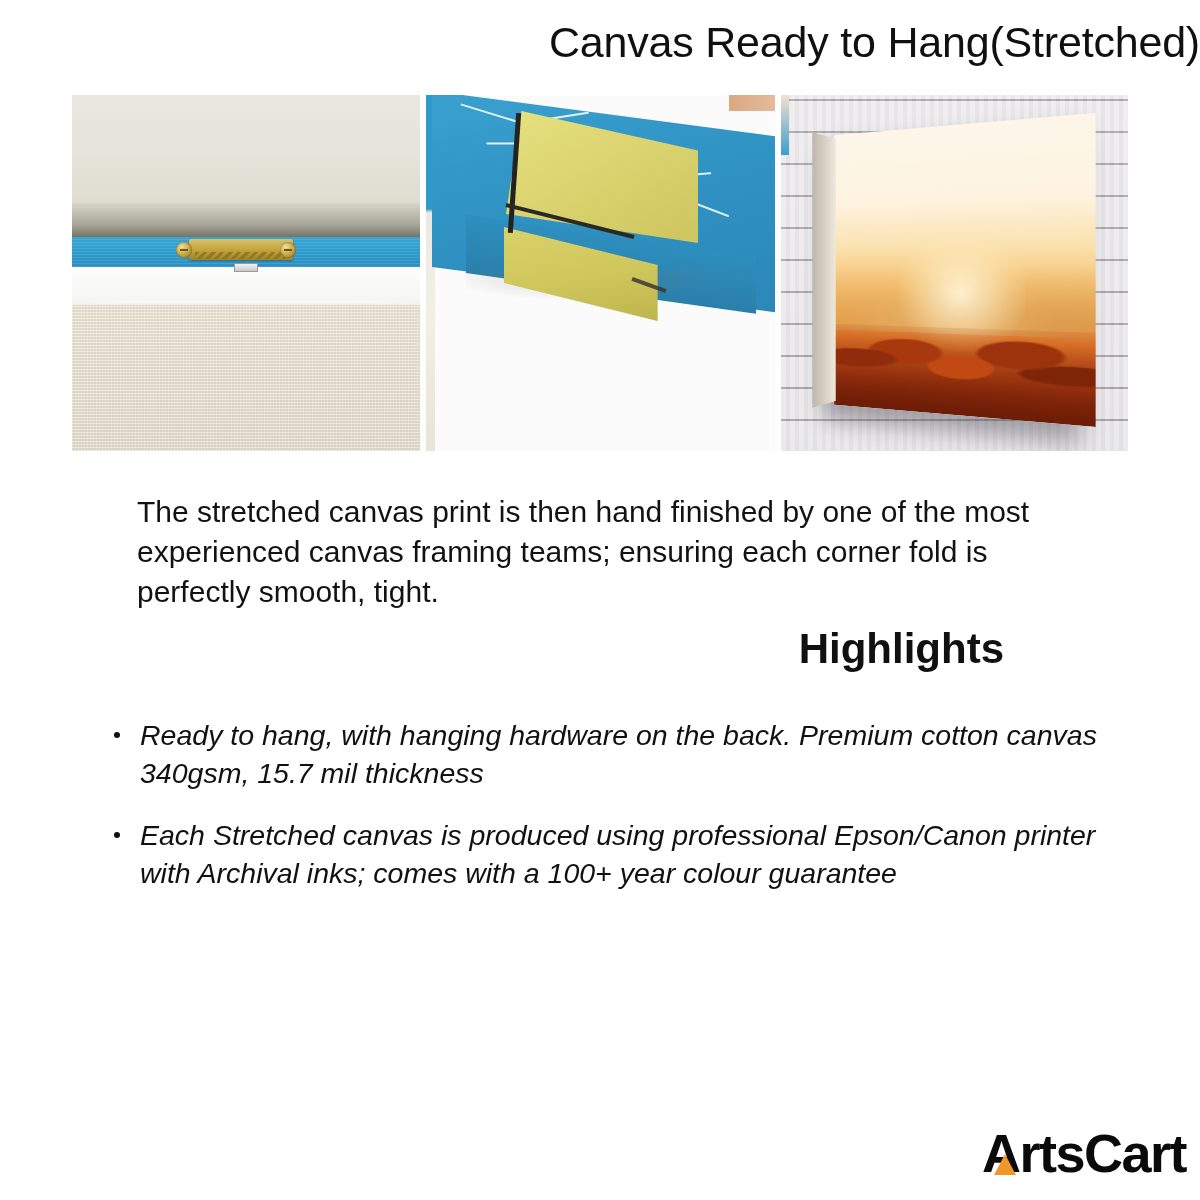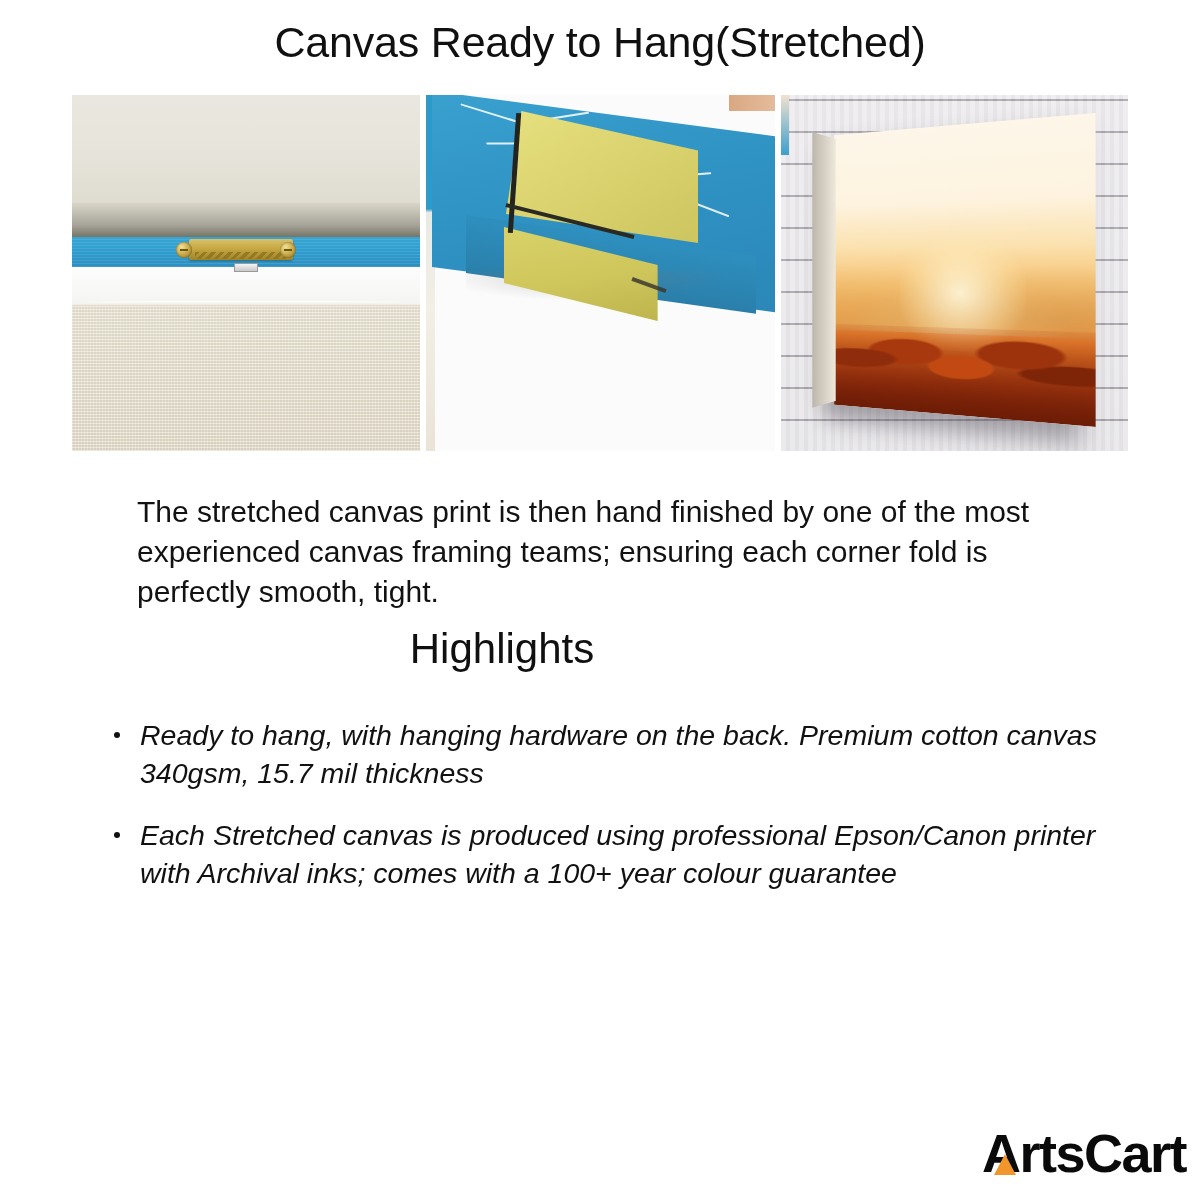--- a/index.html
+++ b/index.html
@@ -15,21 +15,21 @@
     color: #0b0b0b;
     position: relative;
   }
 
   
   .page-title {
     position: absolute;
     left: 0;
     top: 18px;
     width: 1200px;
-    text-align: center;
+    text-align: right;
     font-size: 43px;
     line-height: 1.12;
     font-weight: 400;
     letter-spacing: -0.2px;
     color: #101010;
     white-space: nowrap;
   }
 
   
   .photo-strip {
@@ -235,23 +235,23 @@
     line-height: 40px;
     color: #121212;
   }
 
   
   .highlights-heading {
     position: absolute;
     left: 0;
     top: 625px;
     width: 1004px;
-    text-align: center;
+    text-align: right;
     font-size: 42px;
-    font-weight: 400;
+    font-weight: 700;
     color: #101010;
   }
 
   
   .bullets {
     position: absolute;
     left: 106px;
     top: 716px;
     width: 1000px;
   }

